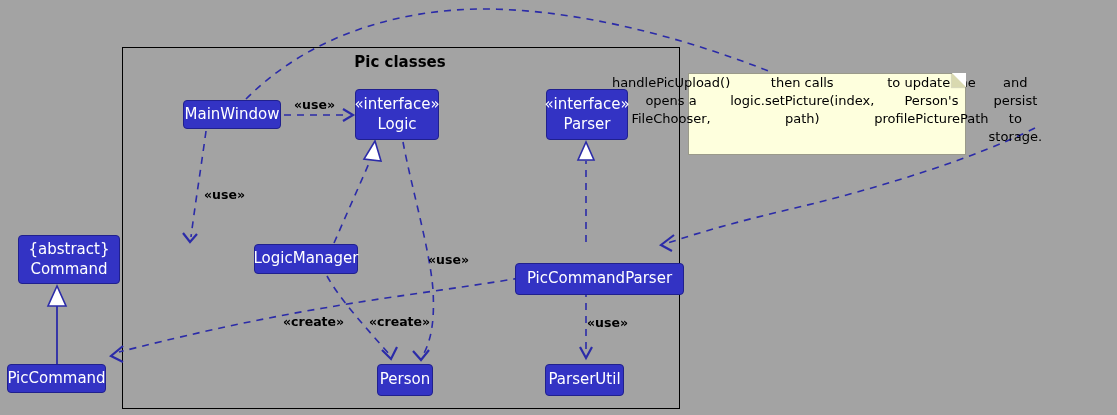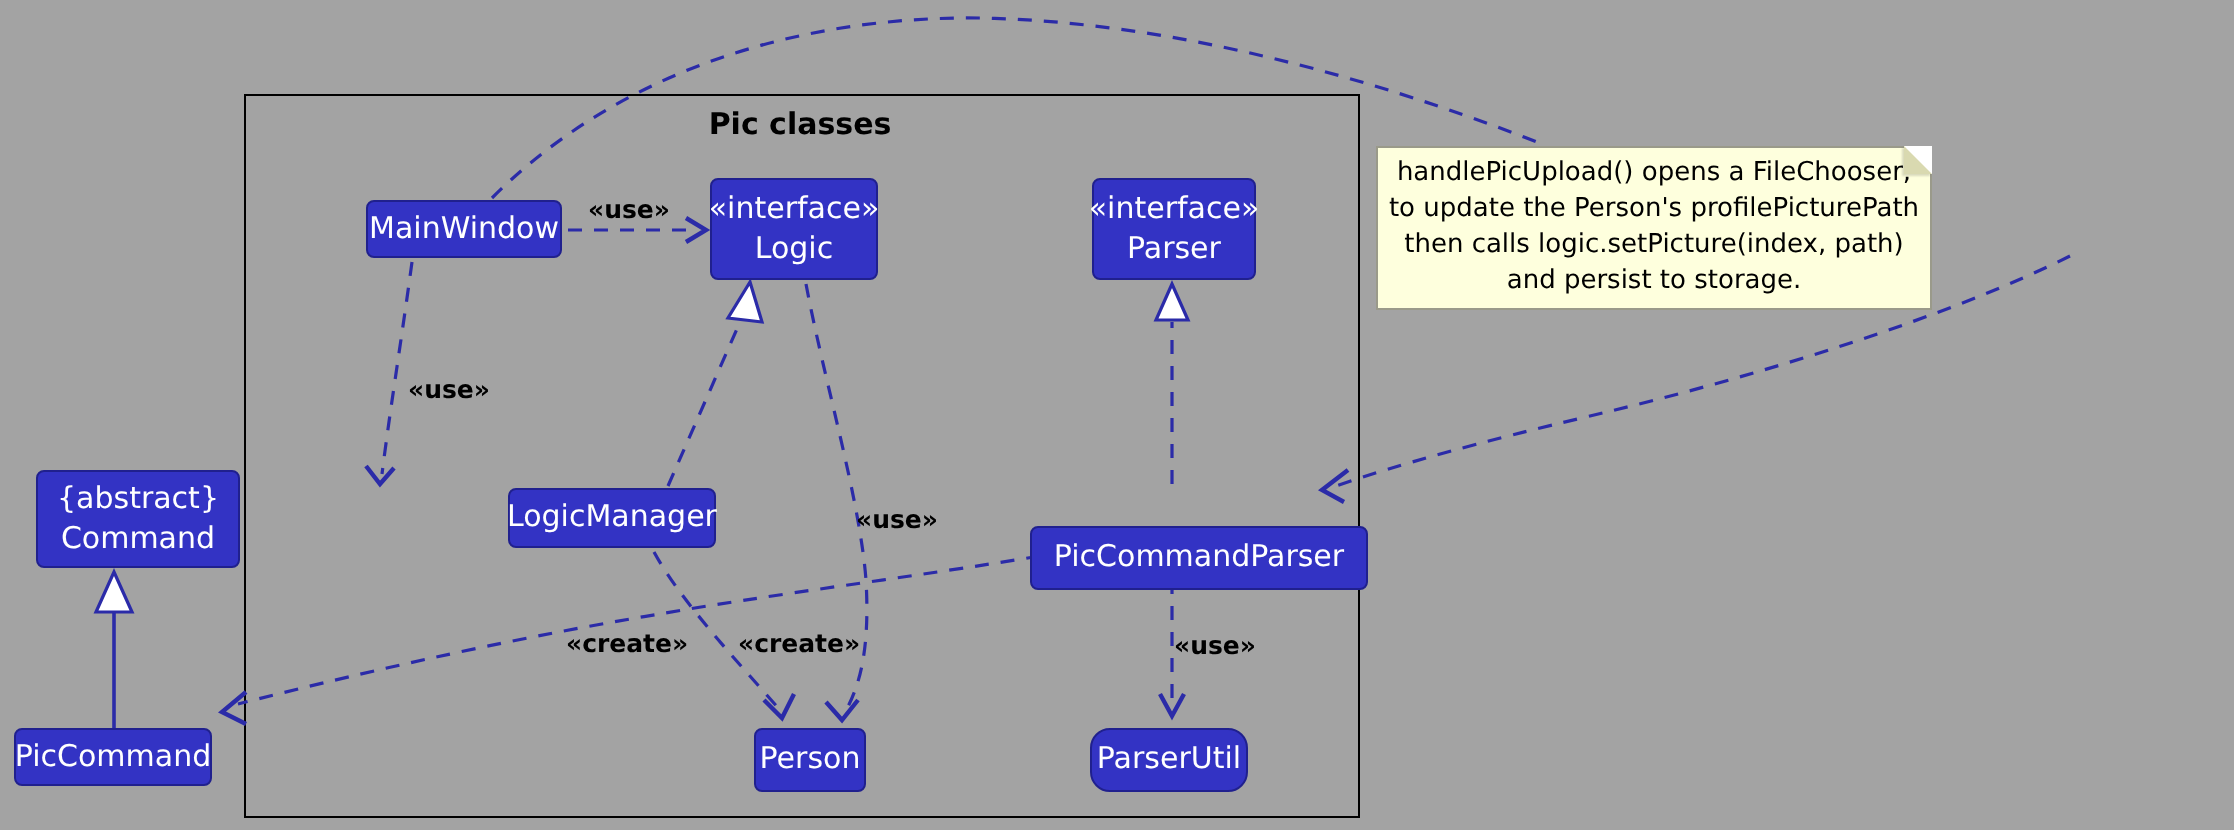--- a/index.html
+++ b/index.html
@@ -22,21 +22,21 @@
     align-items:center;justify-content:center;font-size:15px;line-height:1.3;
     white-space:nowrap;box-sizing:border-box;
   }
   .elabel{
     position:absolute;z-index:4;font-weight:bold;font-size:12.5px;color:#000;
     white-space:nowrap;
   }
   #note{
     position:absolute;left:688px;top:73px;width:278px;height:82px;z-index:3;
     background:#FEFFDD;border:1px solid #9a9a8a;box-sizing:border-box;
-    display:flex;flex-direction:column;justify-content:center;
+    display:flex;flex-direction:row;justify-content:center;
     font-size:13px;color:#000;text-align:center;line-height:18px;
   }
   #note::before{
     content:"";position:absolute;top:-1px;right:-1px;width:0;height:0;
     border-style:solid;border-width:0 14px 14px 0;
     border-color:#ffffff #ffffff #d9d9b0 #d9d9b0;
     box-shadow:-1px 1px 1px rgba(0,0,0,0.15);
   }
 </style>
 </head>
@@ -113,31 +113,31 @@
   </div>
 
   <div class="node" style="left:7px;top:364px;width:99px;height:29px;">
     <span>PicCommand</span>
   </div>
 
   <div class="node" style="left:377px;top:364px;width:56px;height:32px;">
     <span>Person</span>
   </div>
 
-  <div class="node" style="left:545px;top:364px;width:79px;height:32px;border-radius:10px;">
+  <div class="node" style="left:545px;top:364px;width:79px;height:32px;">
     <span>ParserUtil</span>
   </div>
 
   <div class="elabel" style="left:294px;top:97px;">«use»</div>
   <div class="elabel" style="left:204px;top:187px;">«use»</div>
   <div class="elabel" style="left:428px;top:252px;">«use»</div>
   <div class="elabel" style="left:587px;top:315px;">«use»</div>
   <div class="elabel" style="left:283px;top:314px;">«create»</div>
   <div class="elabel" style="left:369px;top:314px;">«create»</div>
 
   <div id="note">
     <div>handlePicUpload() opens a FileChooser,</div>
+    <div>then calls logic.setPicture(index, path)</div>
     <div>to update the Person's profilePicturePath</div>
-    <div>then calls logic.setPicture(index, path)</div>
     <div>and persist to storage.</div>
   </div>
 
 </div>
 
 </body></html>

